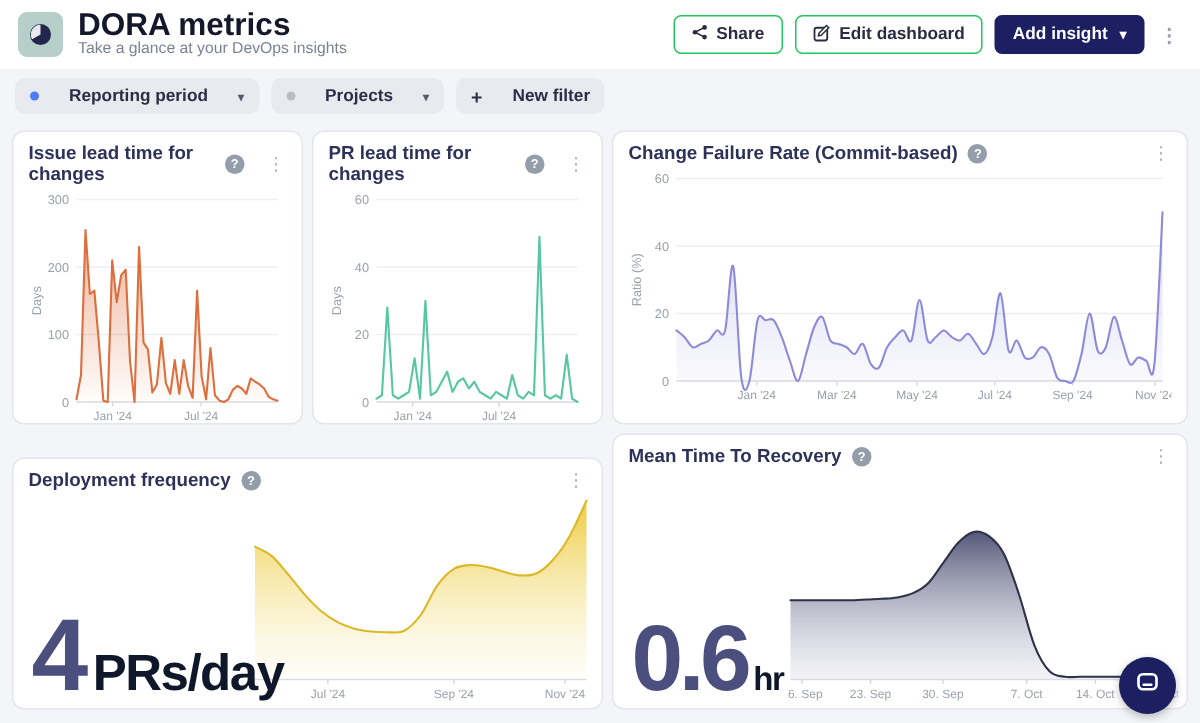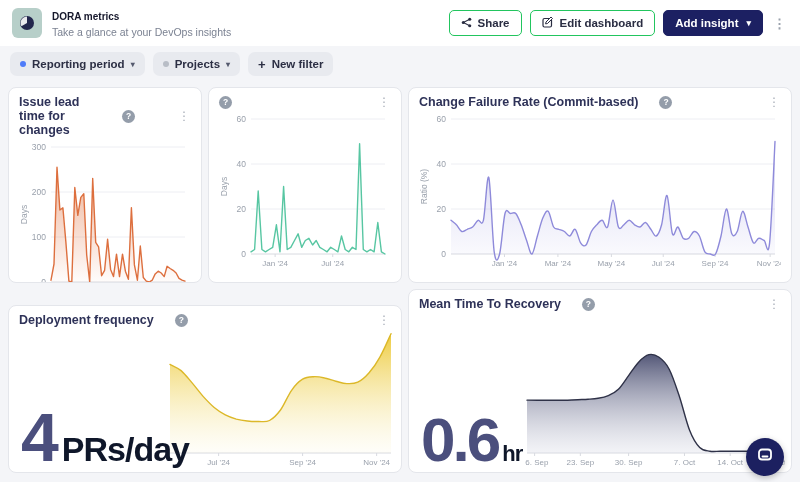--- a/index.html
+++ b/index.html
@@ -4,47 +4,47 @@
 <style>
   * { margin:0; padding:0; box-sizing:border-box; }
   html,body { width:800px; height:482px; overflow:hidden;
     font-family:"Liberation Sans", sans-serif; background:#f4f5f8; }
   .app { width:800px; height:482px; position:relative; }
 
   
   header { height:46px; background:#fff; display:flex; align-items:center; padding:0 12px; gap:10px; }
   .logo { width:30px; height:30px; border-radius:6px; background:#b7cfc9; display:flex; align-items:center; justify-content:center; flex:0 0 auto; }
   .htext { flex:1 1 auto; }
-  .title { font-size:10px; font-weight:bold; color:#15172b; line-height:17px; }
+  .title { font-size:21px; font-weight:bold; color:#15172b; line-height:17px; }
   .subtitle { font-size:10.5px; color:#7b8292; margin-top:1px; }
   .hbtns { display:flex; align-items:center; gap:8px; }
   .btn { display:flex; align-items:center; gap:6px; height:26px; padding:0 11px; background:#fff;
     border:1px solid #22c55e; border-radius:5px; font-size:11.5px; font-weight:bold; color:#2a2d42; cursor:pointer;
     font-family:"Liberation Sans", sans-serif; }
   .btn.primary { background:#1c2062; border-color:#1c2062; color:#fff; }
   .chev { font-size:9px; margin-left:2px; }
   .hmenu { color:#9aa1ac; font-size:13px; font-weight:bold; padding:0 2px; cursor:pointer; }
 
   
   .filterbar { height:36px; display:flex; align-items:center; gap:8px; padding:0 10px; background:#f4f5f8; }
-  .pill { display:flex; align-items:center; gap:6px; height:24px; padding:0 10px; background:#e8eaef;
+  .pill { display:flex; align-items:center; gap:20px; height:24px; padding:0 10px; background:#e8eaef;
     border-radius:7px; font-size:11.5px; font-weight:bold; color:#2c2f44; cursor:pointer; }
   .dot { width:6px; height:6px; border-radius:50%; }
   .dot.blue { background:#4f7cf9; }
   .dot.gray { background:#b8bdc6; }
   .pchev { font-size:8px; color:#555a6e; }
   .plus { font-size:13px; font-weight:bold; }
 
   
   .grid { display:grid; grid-template-columns:194px 194px 1fr; grid-template-rows:196px 184px;
     gap:6px; padding:5px 8px 8px 8px; }
   .card { background:#fff; border:1px solid #e4e6eb; border-radius:8px; padding:7px 10px; position:relative; overflow:hidden; }
   .card.wide-l { grid-column:1 / 3;margin-top:16px; }
   .card.wide-r { grid-column:3; }
-  .card-head { display:flex; align-items:center; gap:21px; }
+  .card-head { display:flex; align-items:center; gap:7px; }
   .card-title { font-size:12.5px; font-weight:bold; color:#2e3258; cursor:pointer; }
   .help { width:13px; height:13px; border-radius:50%; background:#949daa; color:#fff; font-size:8.5px;
     display:flex; align-items:center; justify-content:center; font-weight:bold; cursor:pointer; flex:0 0 auto; }
   .spacer { flex:1; }
   .cmenu { color:#a7adb8; font-size:12px; cursor:pointer; padding:0 1px; }
 
   .chart { position:relative; width:100%; height:158px; margin-top:2px; }
   .chart.big { position:absolute; bottom:4px; margin:0; }
   .chart.big.freq { right:6px; width:58%; height:146px; }
   .chart.big.mttr { right:6px; width:68%; height:146px; }
@@ -152,20 +152,21 @@
             <line x1="115.08" x2="115.08" y1="143" y2="146" stroke="#d8dae0" stroke-width="1"></line>
             <text x="115.08" y="155" text-anchor="middle" font-size="8" fill="#9aa1ac">Jul '24</text>
             <text x="0" y="0" font-size="8.5" fill="#9aa1ac" text-anchor="middle" transform="translate(8,75.5) rotate(-90)">Days</text>
             <path d="M32.0,141.2L35.0,125.0L38.0,28.3L40.9,71.0L43.9,68.8L46.9,103.4L49.9,142.1L52.8,143.0L55.8,48.5L58.8,76.4L61.8,58.4L64.8,54.8L67.7,116.0L70.7,143.0L73.7,39.5L76.7,103.4L79.6,107.9L82.6,136.7L85.6,131.3L88.6,100.3L91.6,130.4L94.5,137.6L97.5,115.1L100.5,137.6L103.5,115.1L106.4,132.2L109.4,140.3L112.4,68.8L115.4,125.9L118.4,141.2L121.3,107.0L124.3,138.5L127.3,142.1L130.3,143.0L133.2,141.2L136.2,134.9L139.2,132.2L142.2,134.0L145.2,137.6L148.1,127.3L151.1,129.5L154.1,131.3L157.1,134.0L160.0,139.4L163.0,141.2L166.0,142.1L166.0,143L32.0,143Z" fill="url(#g0)" stroke="none"></path>
             <path d="M32.0,141.2L35.0,125.0L38.0,28.3L40.9,71.0L43.9,68.8L46.9,103.4L49.9,142.1L52.8,143.0L55.8,48.5L58.8,76.4L61.8,58.4L64.8,54.8L67.7,116.0L70.7,143.0L73.7,39.5L76.7,103.4L79.6,107.9L82.6,136.7L85.6,131.3L88.6,100.3L91.6,130.4L94.5,137.6L97.5,115.1L100.5,137.6L103.5,115.1L106.4,132.2L109.4,140.3L112.4,68.8L115.4,125.9L118.4,141.2L121.3,107.0L124.3,138.5L127.3,142.1L130.3,143.0L133.2,141.2L136.2,134.9L139.2,132.2L142.2,134.0L145.2,137.6L148.1,127.3L151.1,129.5L154.1,131.3L157.1,134.0L160.0,139.4L163.0,141.2L166.0,142.1" fill="none" stroke="#dd6f3e" stroke-width="1.4" stroke-linejoin="round" stroke-linecap="round"></path>
           </svg></div>
     </section>
 
     <section class="card">
       <div class="card-head">
+        <span class="card-title">PR lead time for changes</span>
         <span class="help">?</span>
         <span class="spacer"></span>
         <span class="cmenu">⋮</span>
       </div>
       <div class="chart"><svg width="172" height="158" viewBox="0 0 172 158">
             <defs>
               <linearGradient id="g1" x1="0" y1="0" x2="0" y2="1">
                 <stop offset="0%" stop-color="rgba(87,198,162,0.14)"></stop>
                 <stop offset="100%" stop-color="rgba(87,198,162,0)"></stop>
               </linearGradient>

